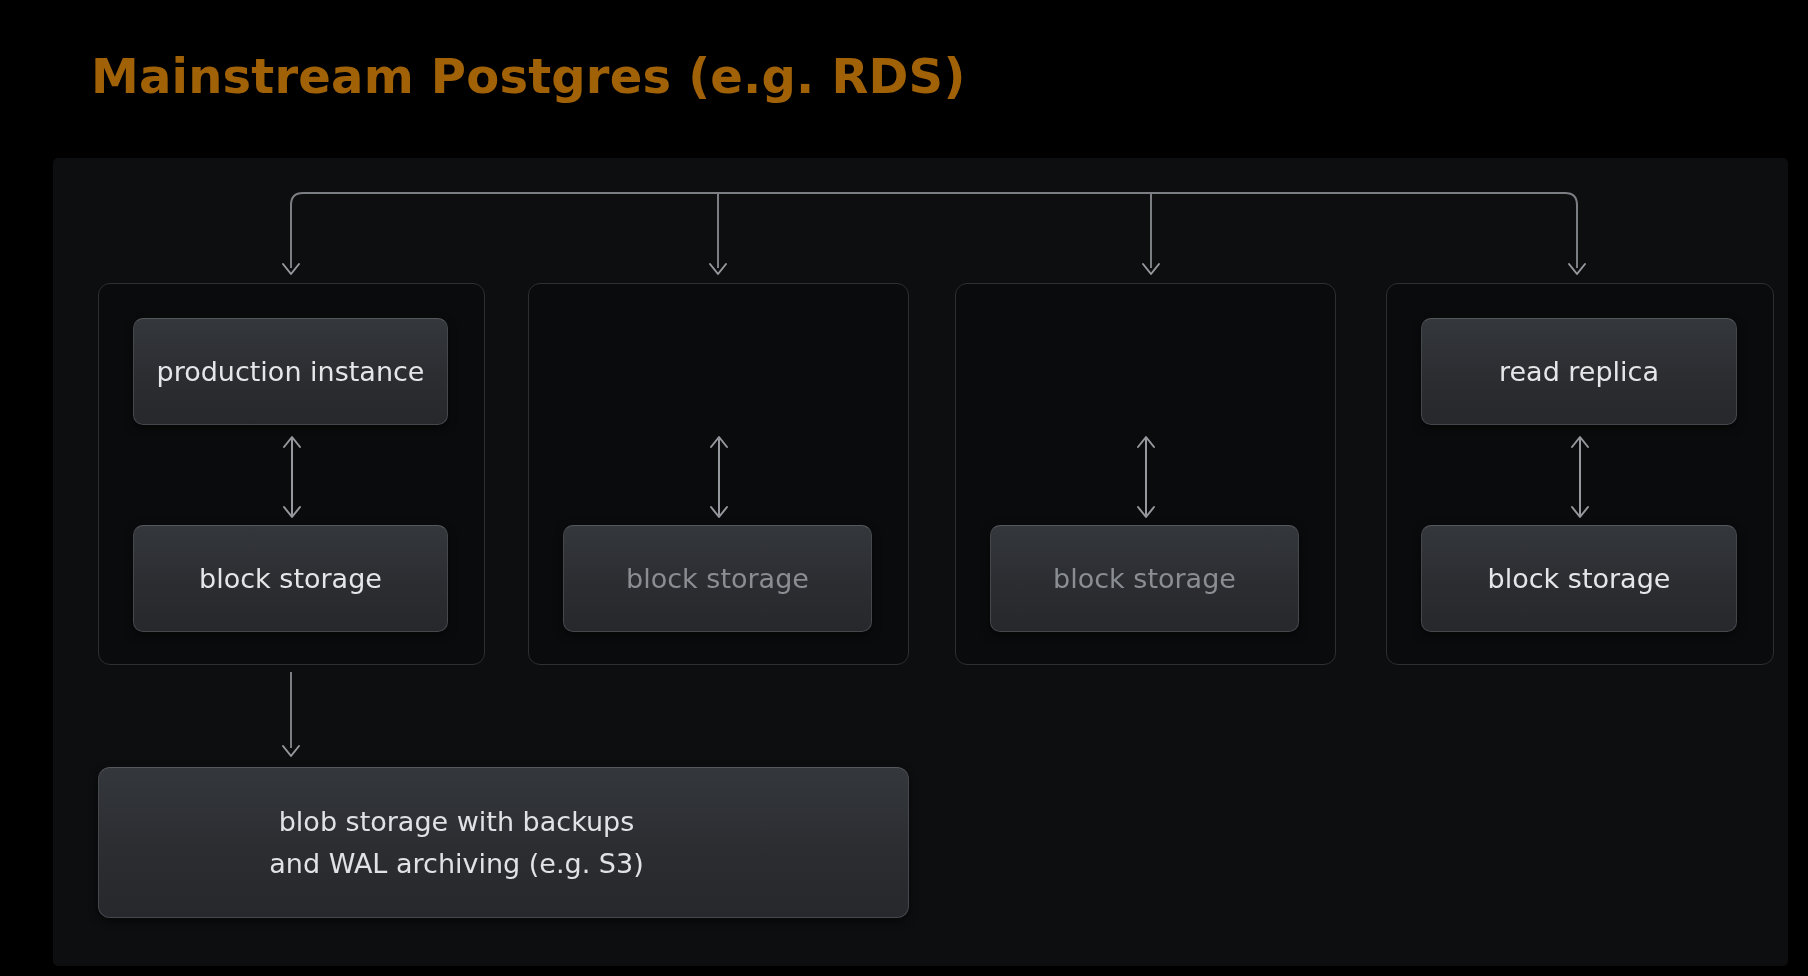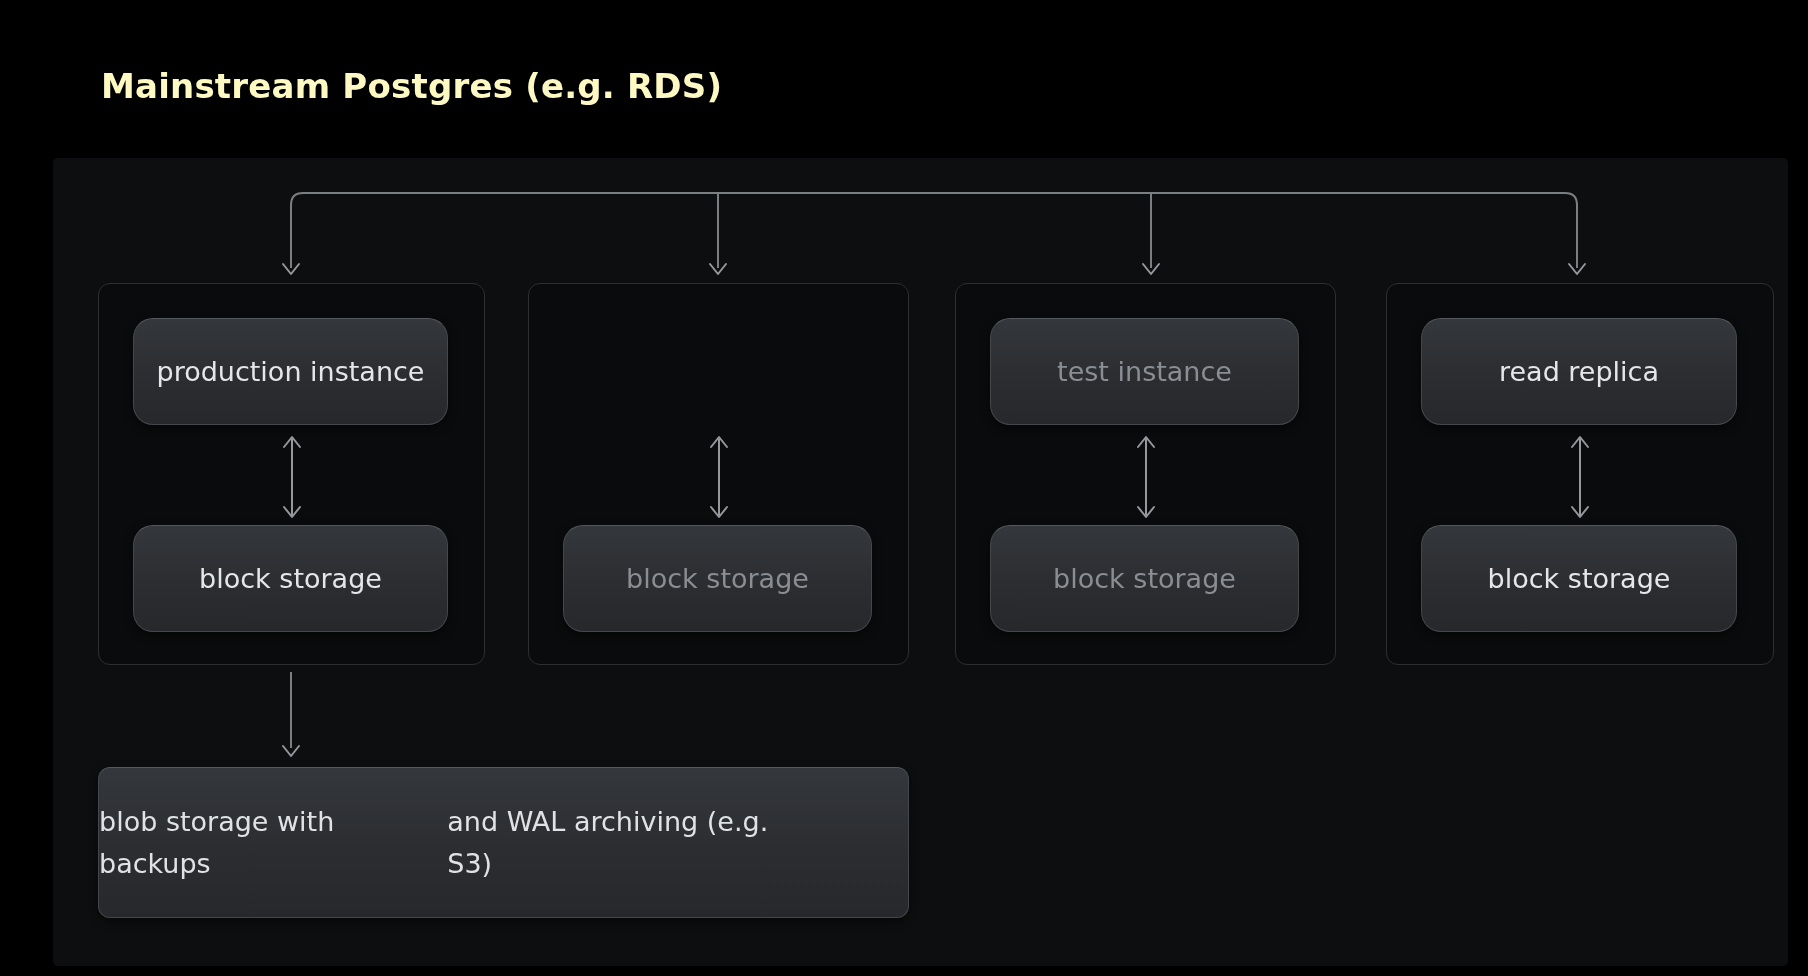--- a/index.html
+++ b/index.html
@@ -12,25 +12,25 @@
     position: relative;
     width: 1808px;
     height: 976px;
     background: #000000;
     overflow: hidden;
   }
   .title {
     position: absolute;
     left: 85px;
     top: 46px;
-    margin: 16px;
-    font-size: 34px;
+    margin: 6px;
+    font-size: 48px;
     line-height: 48px;
     font-weight: 700;
-    color: #fef9c3;
+    color: #a16207;
     letter-spacing: 0.2px;
   }
   .panel {
     position: absolute;
     left: 53px;
     top: 158px;
     width: 1735px;
     height: 808px;
     background: #0d0e0f;
     border-radius: 5px;
@@ -55,21 +55,21 @@
   .group.g1 { left: 98px;  width: 387px; }
   .group.g2 { left: 528px; width: 381px; }
   .group.g3 { left: 955px; width: 381px; }
   .group.g4 { left: 1386px; width: 388px; }
   .node {
     position: absolute;
     left: 34px;
     right: 36px;
     height: 107px;
     box-sizing: border-box;
-    border-radius: 20px;
+    border-radius: 10px;
     border: 1px solid #44474c;
     border-top-color: #55585d;
     background: linear-gradient(180deg, #34373b 0%, #2b2d31 55%, #26282c 100%);
     box-shadow: 0 3px 8px rgba(0,0,0,0.55);
     display: flex;
     align-items: center;
     justify-content: center;
     font-size: 27px;
     color: #e4e6e8;
   }
@@ -88,21 +88,21 @@
     top: 767px;
     width: 811px;
     height: 151px;
     box-sizing: border-box;
     border-radius: 12px;
     border: 1px solid #44474c;
     border-top-color: #55585d;
     background: linear-gradient(180deg, #34373b 0%, #2b2d31 55%, #26282c 100%);
     box-shadow: 0 3px 8px rgba(0,0,0,0.55);
     display: flex;
-    flex-direction: row;
+    flex-direction: column;
     align-items: center;
     justify-content: center;
     font-size: 27px;
     line-height: 42px;
     color: #e0e2e5;
     padding-right: 94px;
   }
   svg .wire {
     stroke: #7b7e83;
     stroke-width: 2;
@@ -144,23 +144,20 @@
       <line class="head" x1="12" y1="7" x2="12" y2="83"></line>
       <polyline class="head" points="4,15 12,5 20,15"></polyline>
       <polyline class="head" points="4,75 12,85 20,75"></polyline>
     </svg>
     <div class="node storage">
       <span>block storage</span>
     </div>
   </div>
 
   <div class="group g3 muted">
-    <div class="node instance">
-      <span>test instance</span>
-    </div>
     <svg class="vgap-arrow" width="24" height="90" viewBox="0 0 24 90">
       <line class="head" x1="12" y1="7" x2="12" y2="83"></line>
       <polyline class="head" points="4,15 12,5 20,15"></polyline>
       <polyline class="head" points="4,75 12,85 20,75"></polyline>
     </svg>
     <div class="node storage">
       <span>block storage</span>
     </div>
   </div>
 

